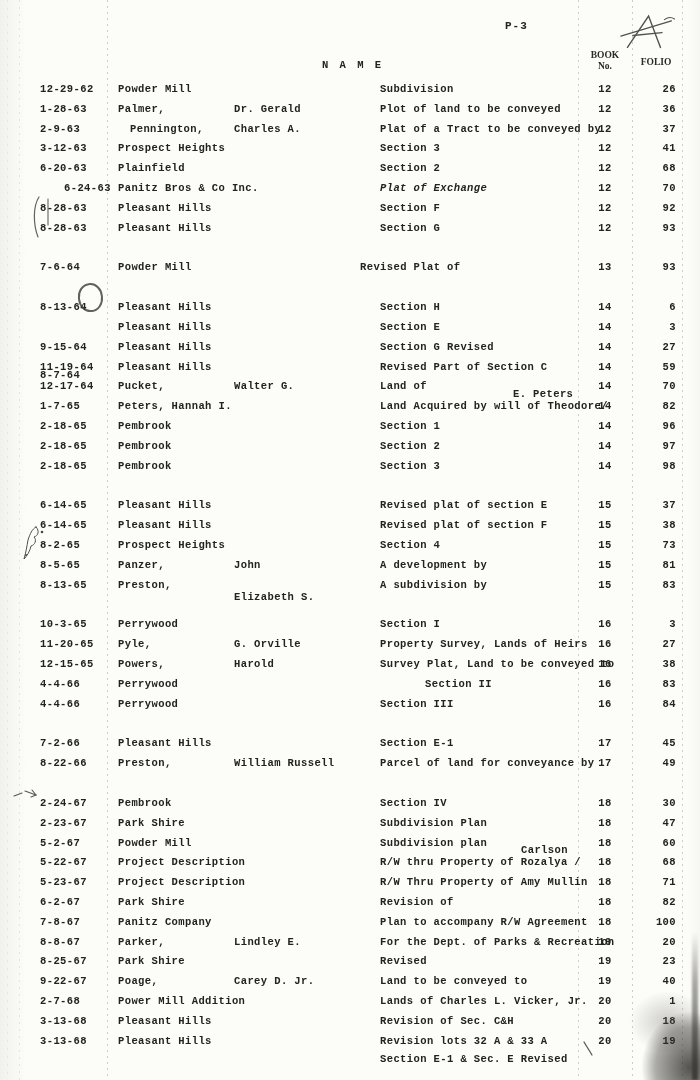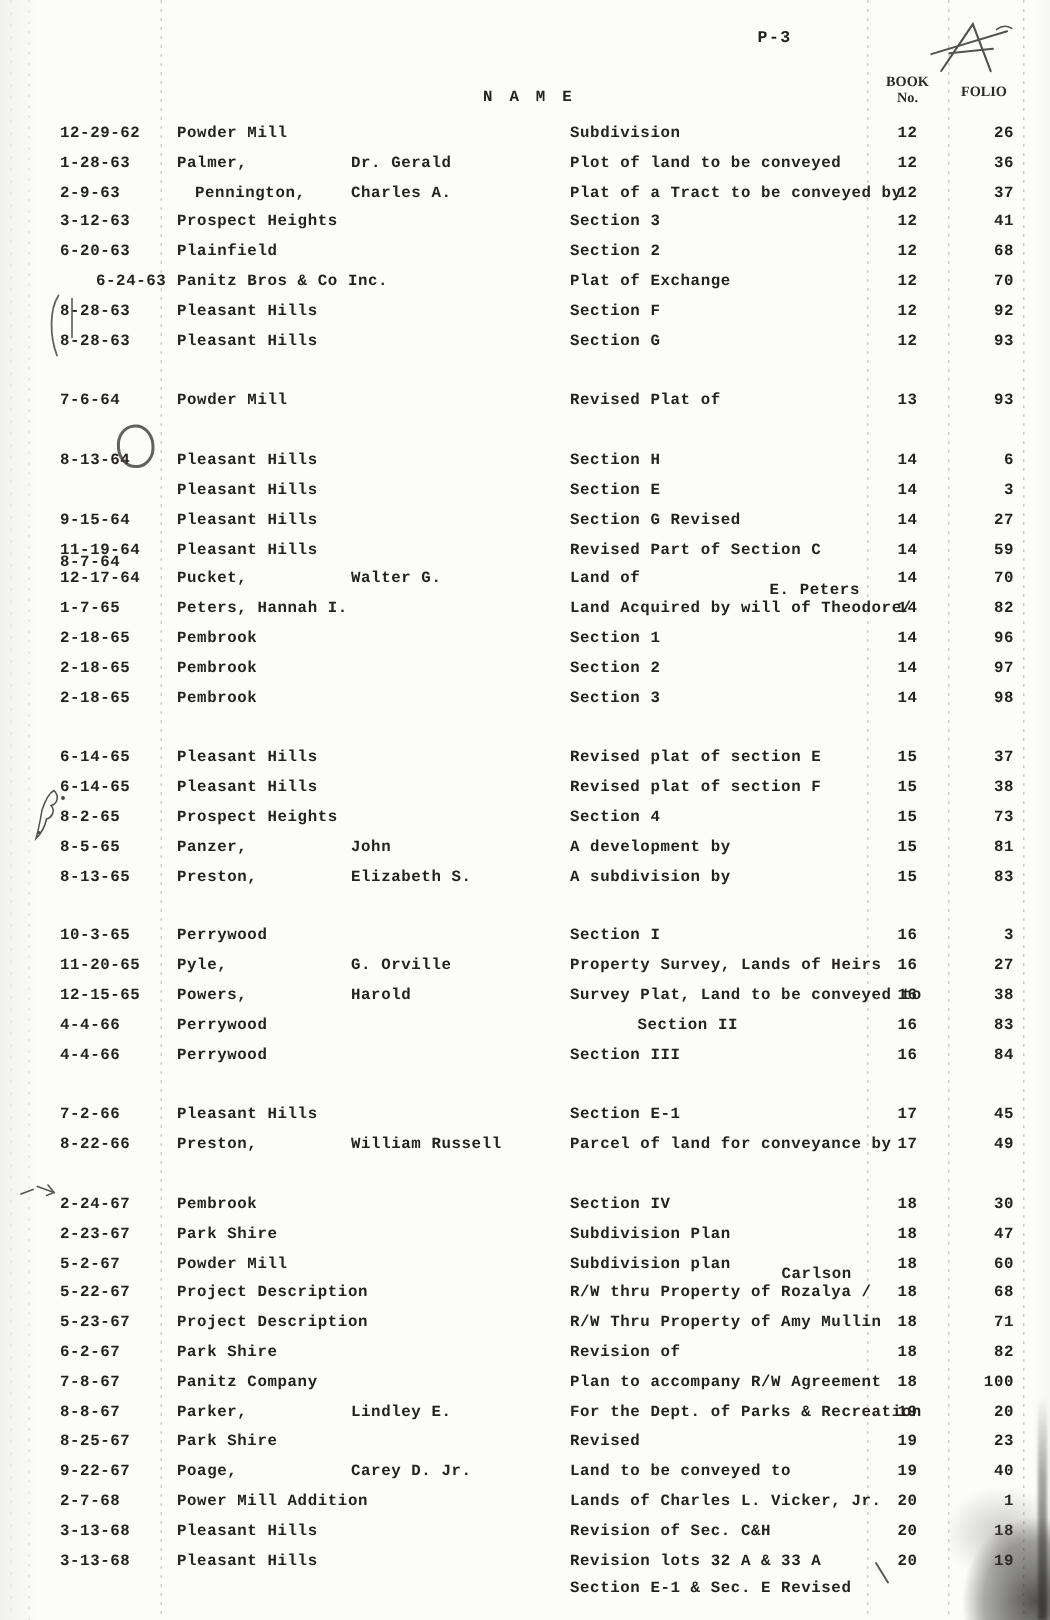--- a/index.html
+++ b/index.html
@@ -135,42 +135,42 @@
       <div class="row" style="top: 162.2px;">
         <span class="cell" style="left: 40px;">6-20-63</span>
         <span class="cell" style="left: 118px;">Plainfield</span>
         <span class="cell" style="left: 380px;">Section 2</span>
         <span class="cell book">12</span>
         <span class="cell folio">68</span>
       </div>
       <div class="row" style="top: 182px;">
         <span class="cell" style="left: 40px; margin-left: 24px;">6-24-63</span>
         <span class="cell" style="left: 118px;">Panitz Bros &amp; Co Inc.</span>
-        <span class="cell" style="left: 380px;">Plat of Exchange</span>
+        <span class="cell" style="left: 380px; font-style: italic;">Plat of Exchange</span>
         <span class="cell book">12</span>
         <span class="cell folio">70</span>
       </div>
       <div class="row" style="top: 201.8px;">
         <span class="cell" style="left: 40px;">8-28-63</span>
         <span class="cell" style="left: 118px;">Pleasant Hills</span>
         <span class="cell" style="left: 380px;">Section F</span>
         <span class="cell book">12</span>
         <span class="cell folio">92</span>
       </div>
       <div class="row" style="top: 221.6px;">
         <span class="cell" style="left: 40px;">8-28-63</span>
         <span class="cell" style="left: 118px;">Pleasant Hills</span>
         <span class="cell" style="left: 380px;">Section G</span>
         <span class="cell book">12</span>
         <span class="cell folio">93</span>
       </div>
       <div class="row" style="top: 261.4px;">
         <span class="cell" style="left: 40px;">7-6-64</span>
         <span class="cell" style="left: 118px;">Powder Mill</span>
-        <span class="cell" style="left: 380px;">Revised Plat of</span>
+        <span class="cell" style="left: 360px;">Revised Plat of</span>
         <span class="cell book">13</span>
         <span class="cell folio">93</span>
       </div>
       <div class="row" style="top: 301.2px;">
         <span class="cell" style="left: 40px;">8-13-64</span>
         <span class="cell" style="left: 118px;">Pleasant Hills</span>
         <span class="cell" style="left: 380px;">Section H</span>
         <span class="cell book">14</span>
         <span class="cell folio">6</span>
       </div>
@@ -257,21 +257,21 @@
         <span class="cell" style="left: 40px;">8-5-65</span>
         <span class="cell" style="left: 118px;">Panzer,</span>
         <span class="cell" style="left: 234px;">John</span>
         <span class="cell" style="left: 380px;">A development by</span>
         <span class="cell book">15</span>
         <span class="cell folio">81</span>
       </div>
       <div class="row" style="top: 578.6px;">
         <span class="cell" style="left: 40px;">8-13-65</span>
         <span class="cell" style="left: 118px;">Preston,</span>
-        <span class="cell" style="left: 234px;">Elizabeth S.</span>
+        <span class="cell" style="left: 234px; margin-top: 12px;">Elizabeth S.</span>
         <span class="cell" style="left: 380px;">A subdivision by</span>
         <span class="cell book">15</span>
         <span class="cell folio">83</span>
       </div>
       <div class="row" style="top: 618.4px;">
         <span class="cell" style="left: 40px;">10-3-65</span>
         <span class="cell" style="left: 118px;">Perrywood</span>
         <span class="cell" style="left: 380px;">Section I</span>
         <span class="cell book">16</span>
         <span class="cell folio">3</span>

